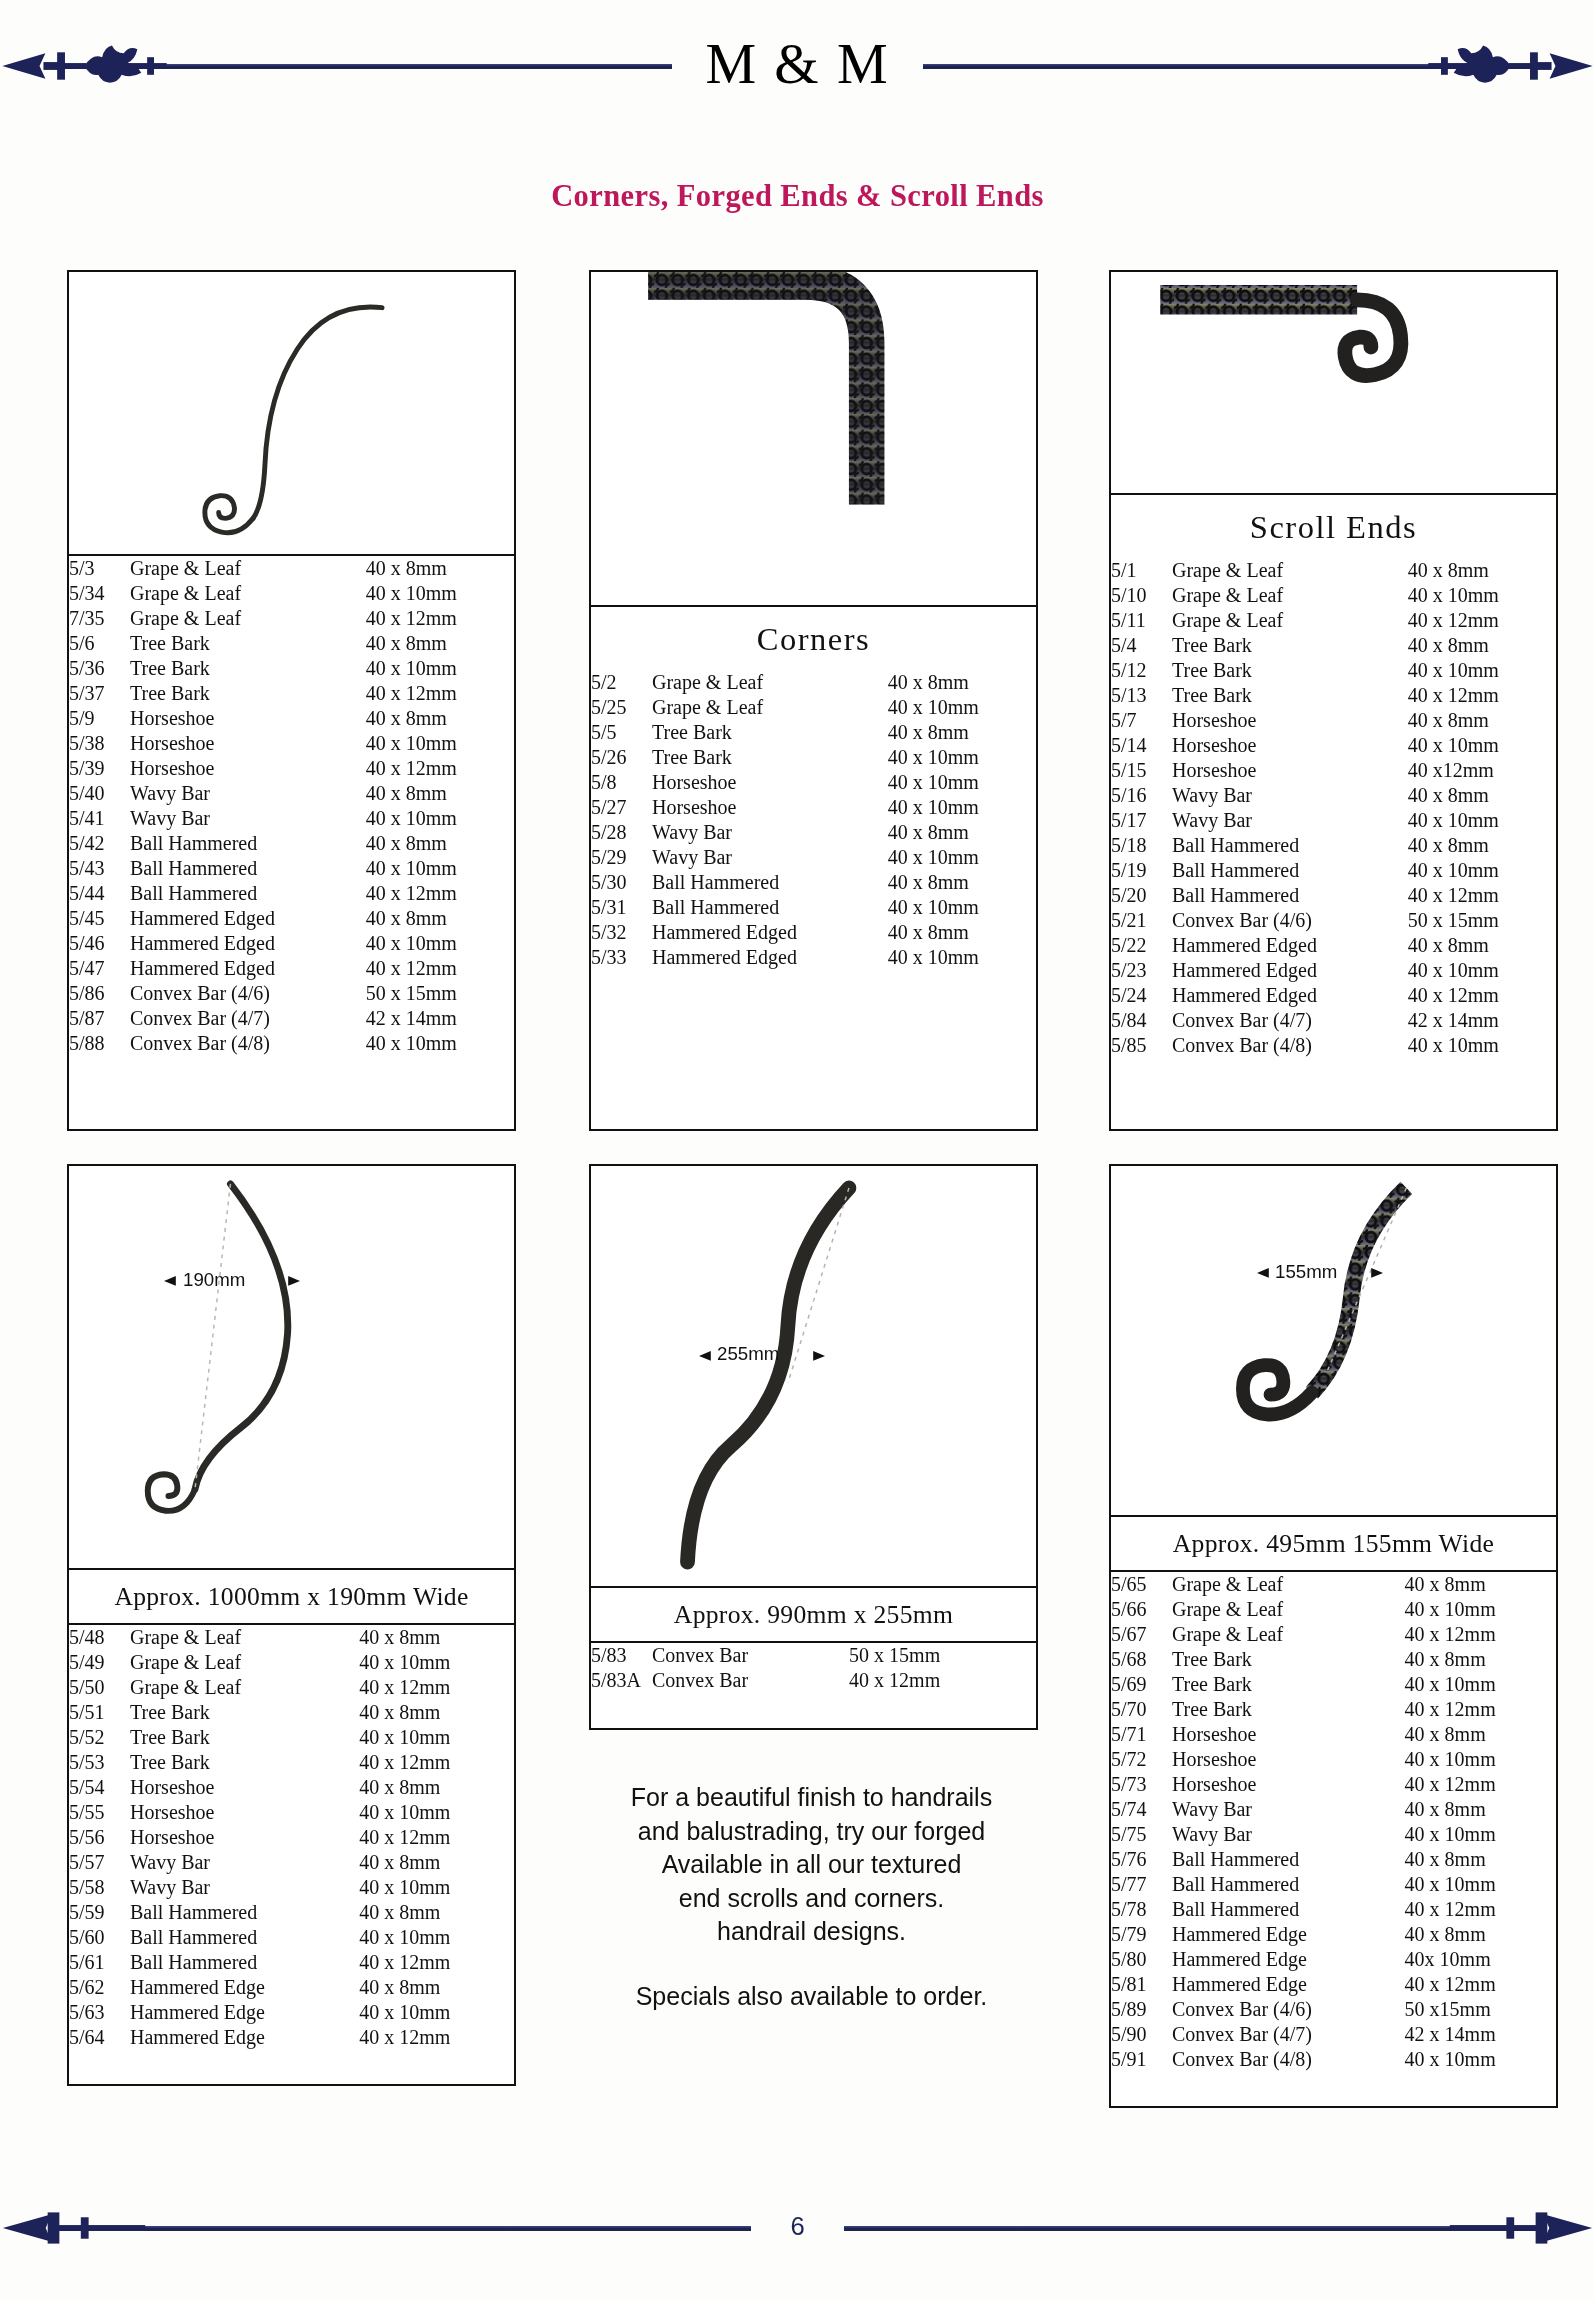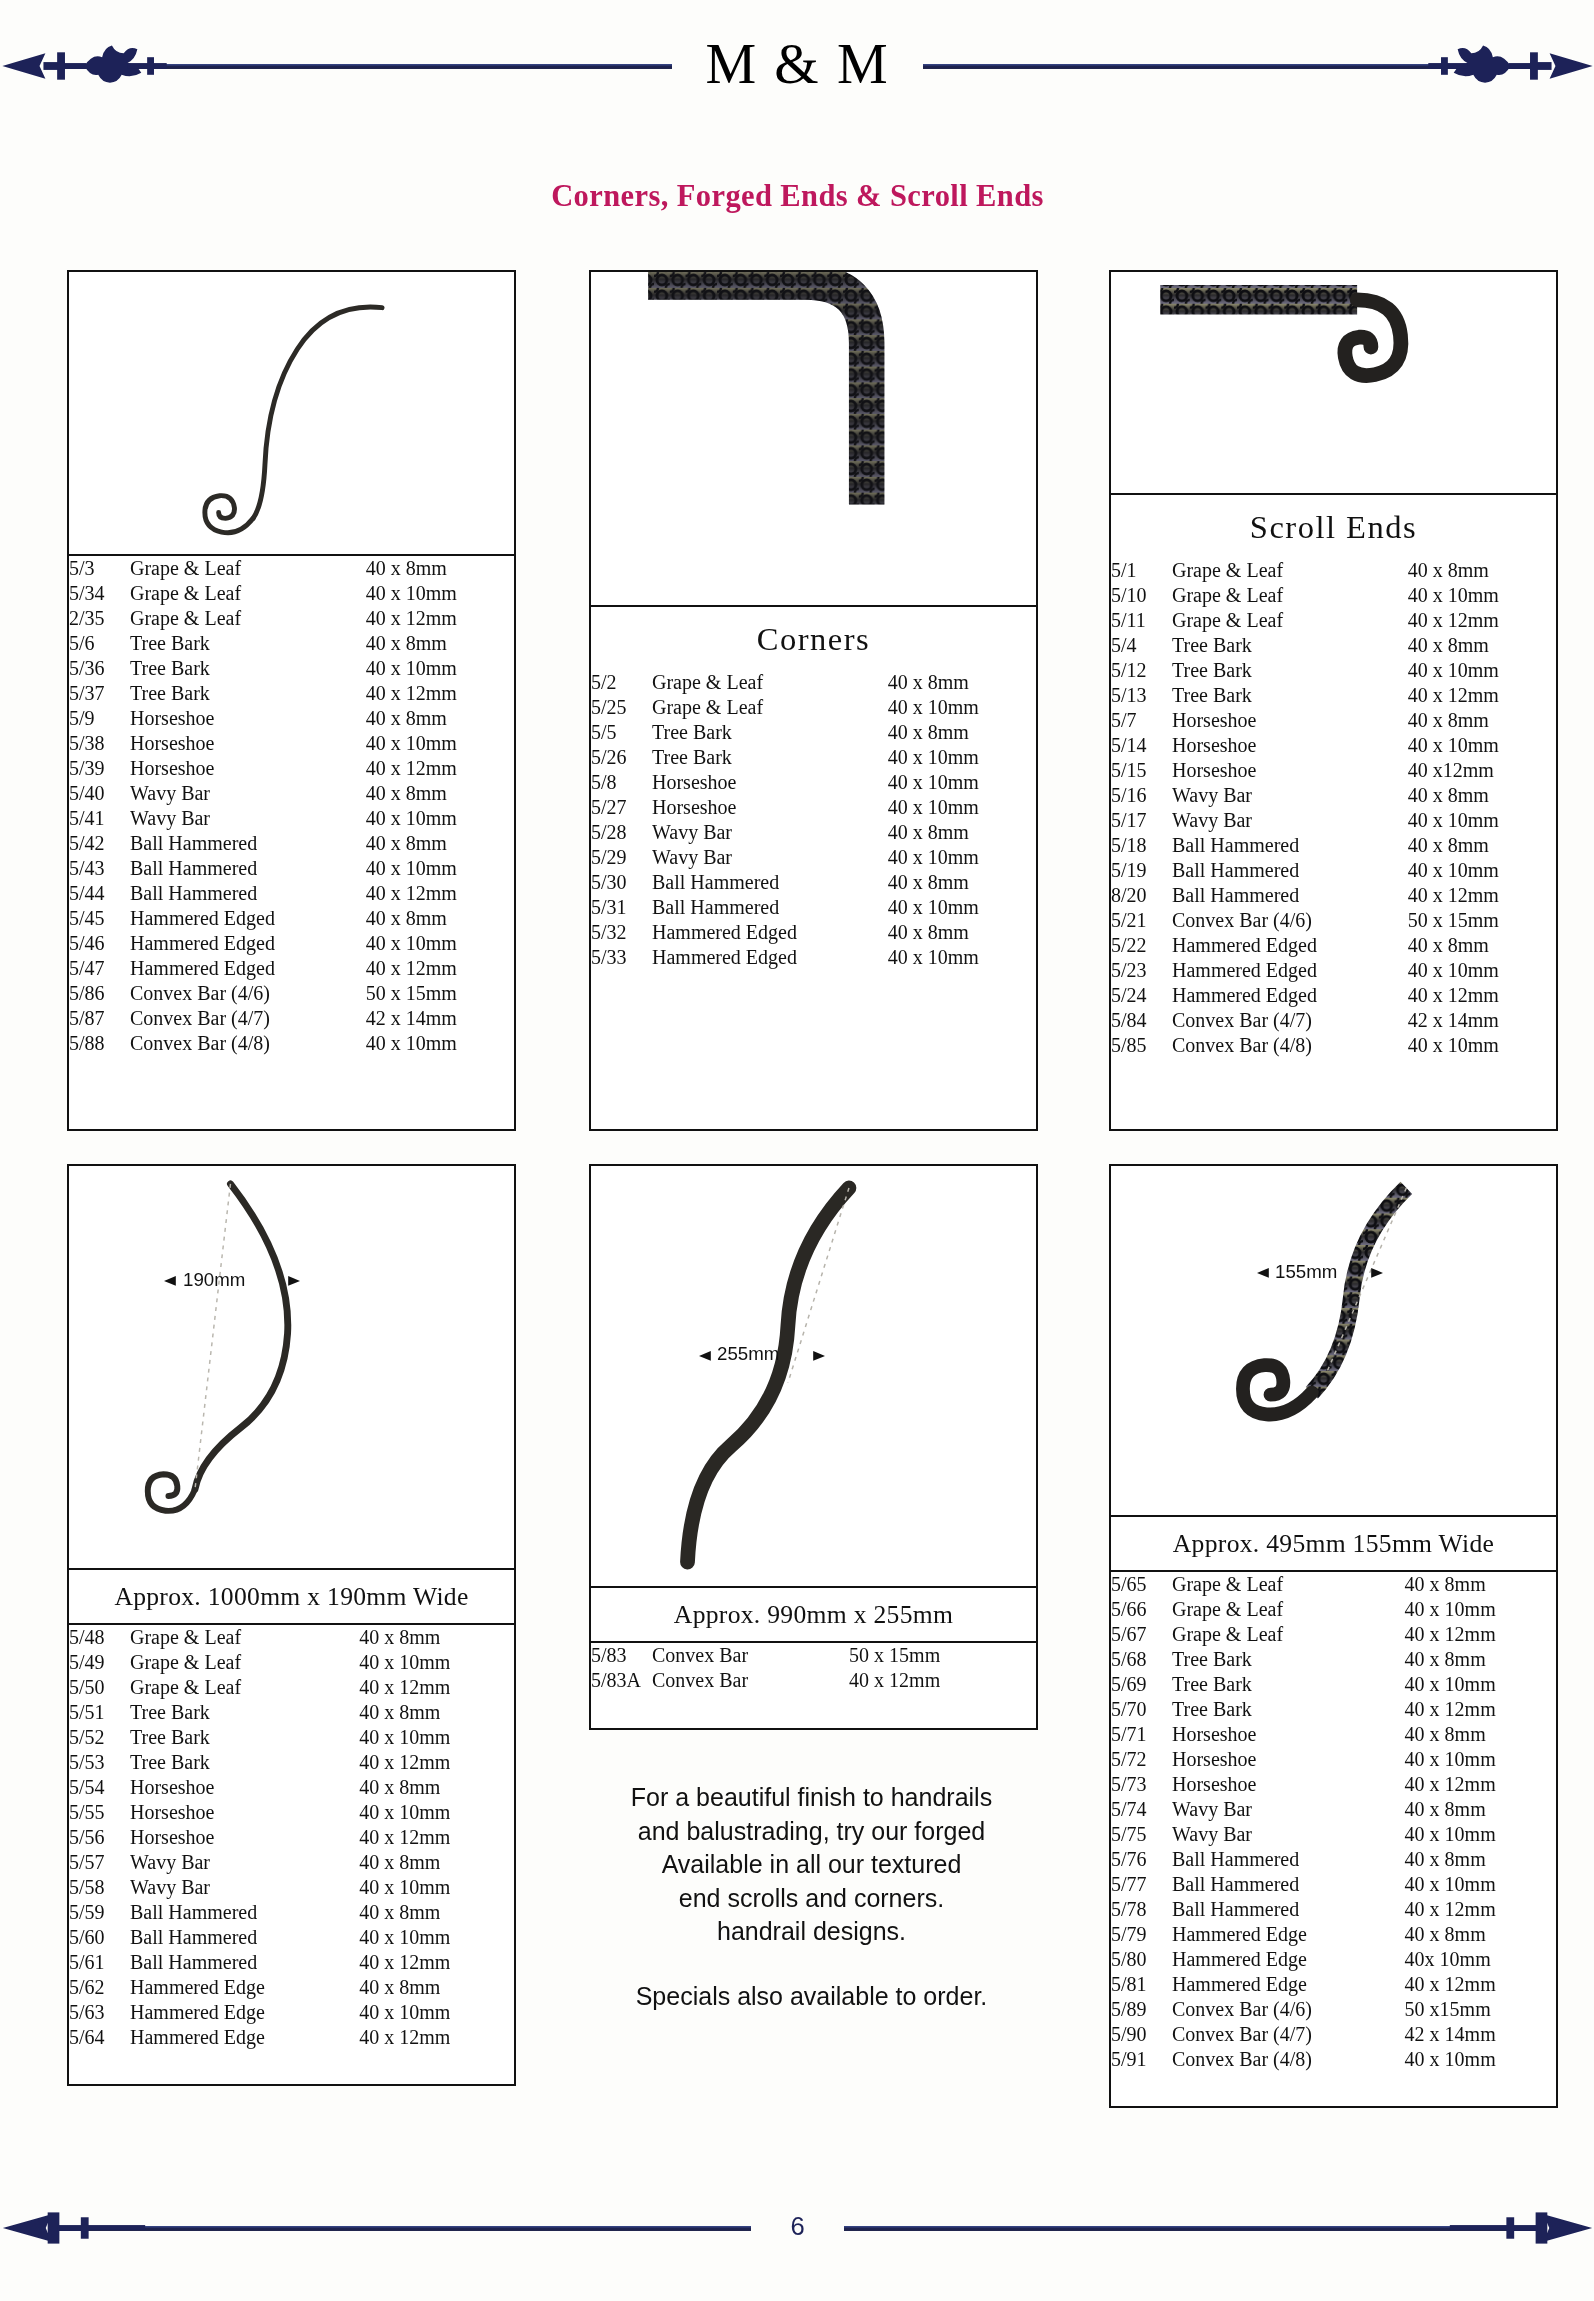--- a/index.html
+++ b/index.html
@@ -158,21 +158,21 @@
             <td class="code">5/3</td>
             <td class="desc">Grape &amp; Leaf</td>
             <td class="size">40 x 8mm</td>
           </tr>
           <tr>
             <td class="code">5/34</td>
             <td class="desc">Grape &amp; Leaf</td>
             <td class="size">40 x 10mm</td>
           </tr>
           <tr>
-            <td class="code">2/35</td>
+            <td class="code">7/35</td>
             <td class="desc">Grape &amp; Leaf</td>
             <td class="size">40 x 12mm</td>
           </tr>
           <tr>
             <td class="code">5/6</td>
             <td class="desc">Tree Bark</td>
             <td class="size">40 x 8mm</td>
           </tr>
           <tr>
             <td class="code">5/36</td>
@@ -420,21 +420,21 @@
             <td class="code">5/18</td>
             <td class="desc">Ball Hammered</td>
             <td class="size">40 x 8mm</td>
           </tr>
           <tr>
             <td class="code">5/19</td>
             <td class="desc">Ball Hammered</td>
             <td class="size">40 x 10mm</td>
           </tr>
           <tr>
-            <td class="code">8/20</td>
+            <td class="code">5/20</td>
             <td class="desc">Ball Hammered</td>
             <td class="size">40 x 12mm</td>
           </tr>
           <tr>
             <td class="code">5/21</td>
             <td class="desc">Convex Bar (4/6)</td>
             <td class="size">50 x 15mm</td>
           </tr>
           <tr>
             <td class="code">5/22</td>

